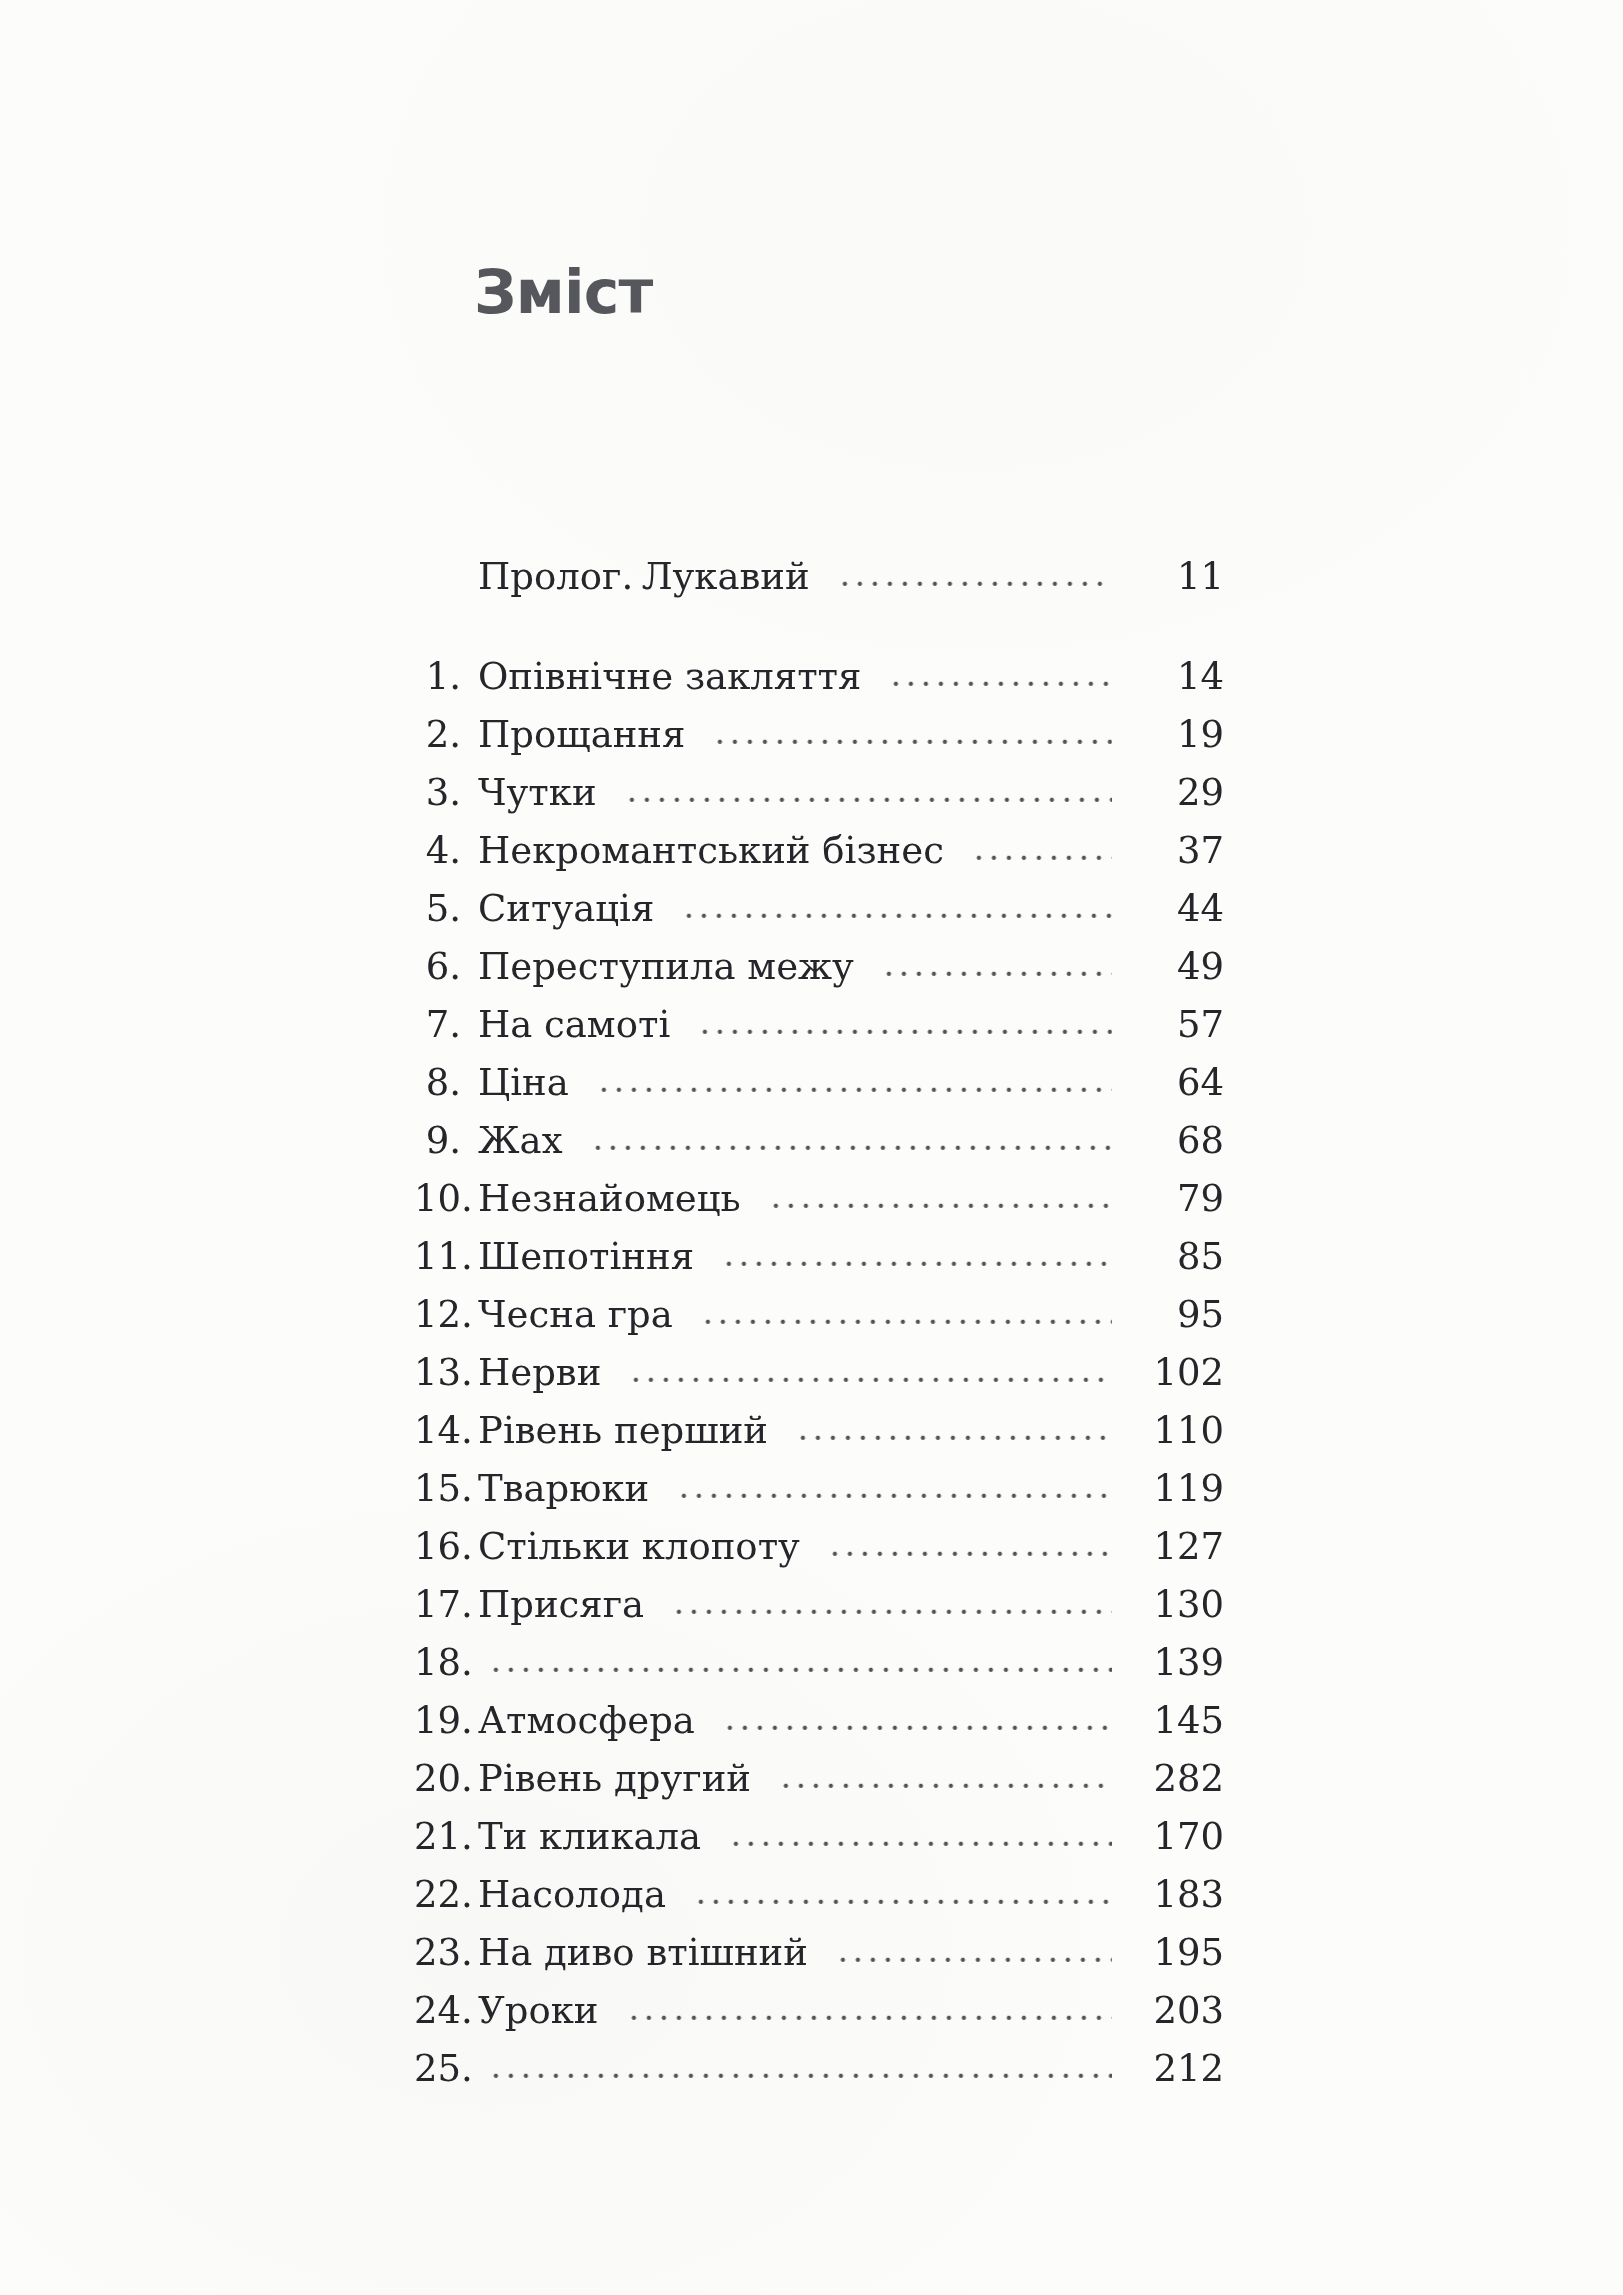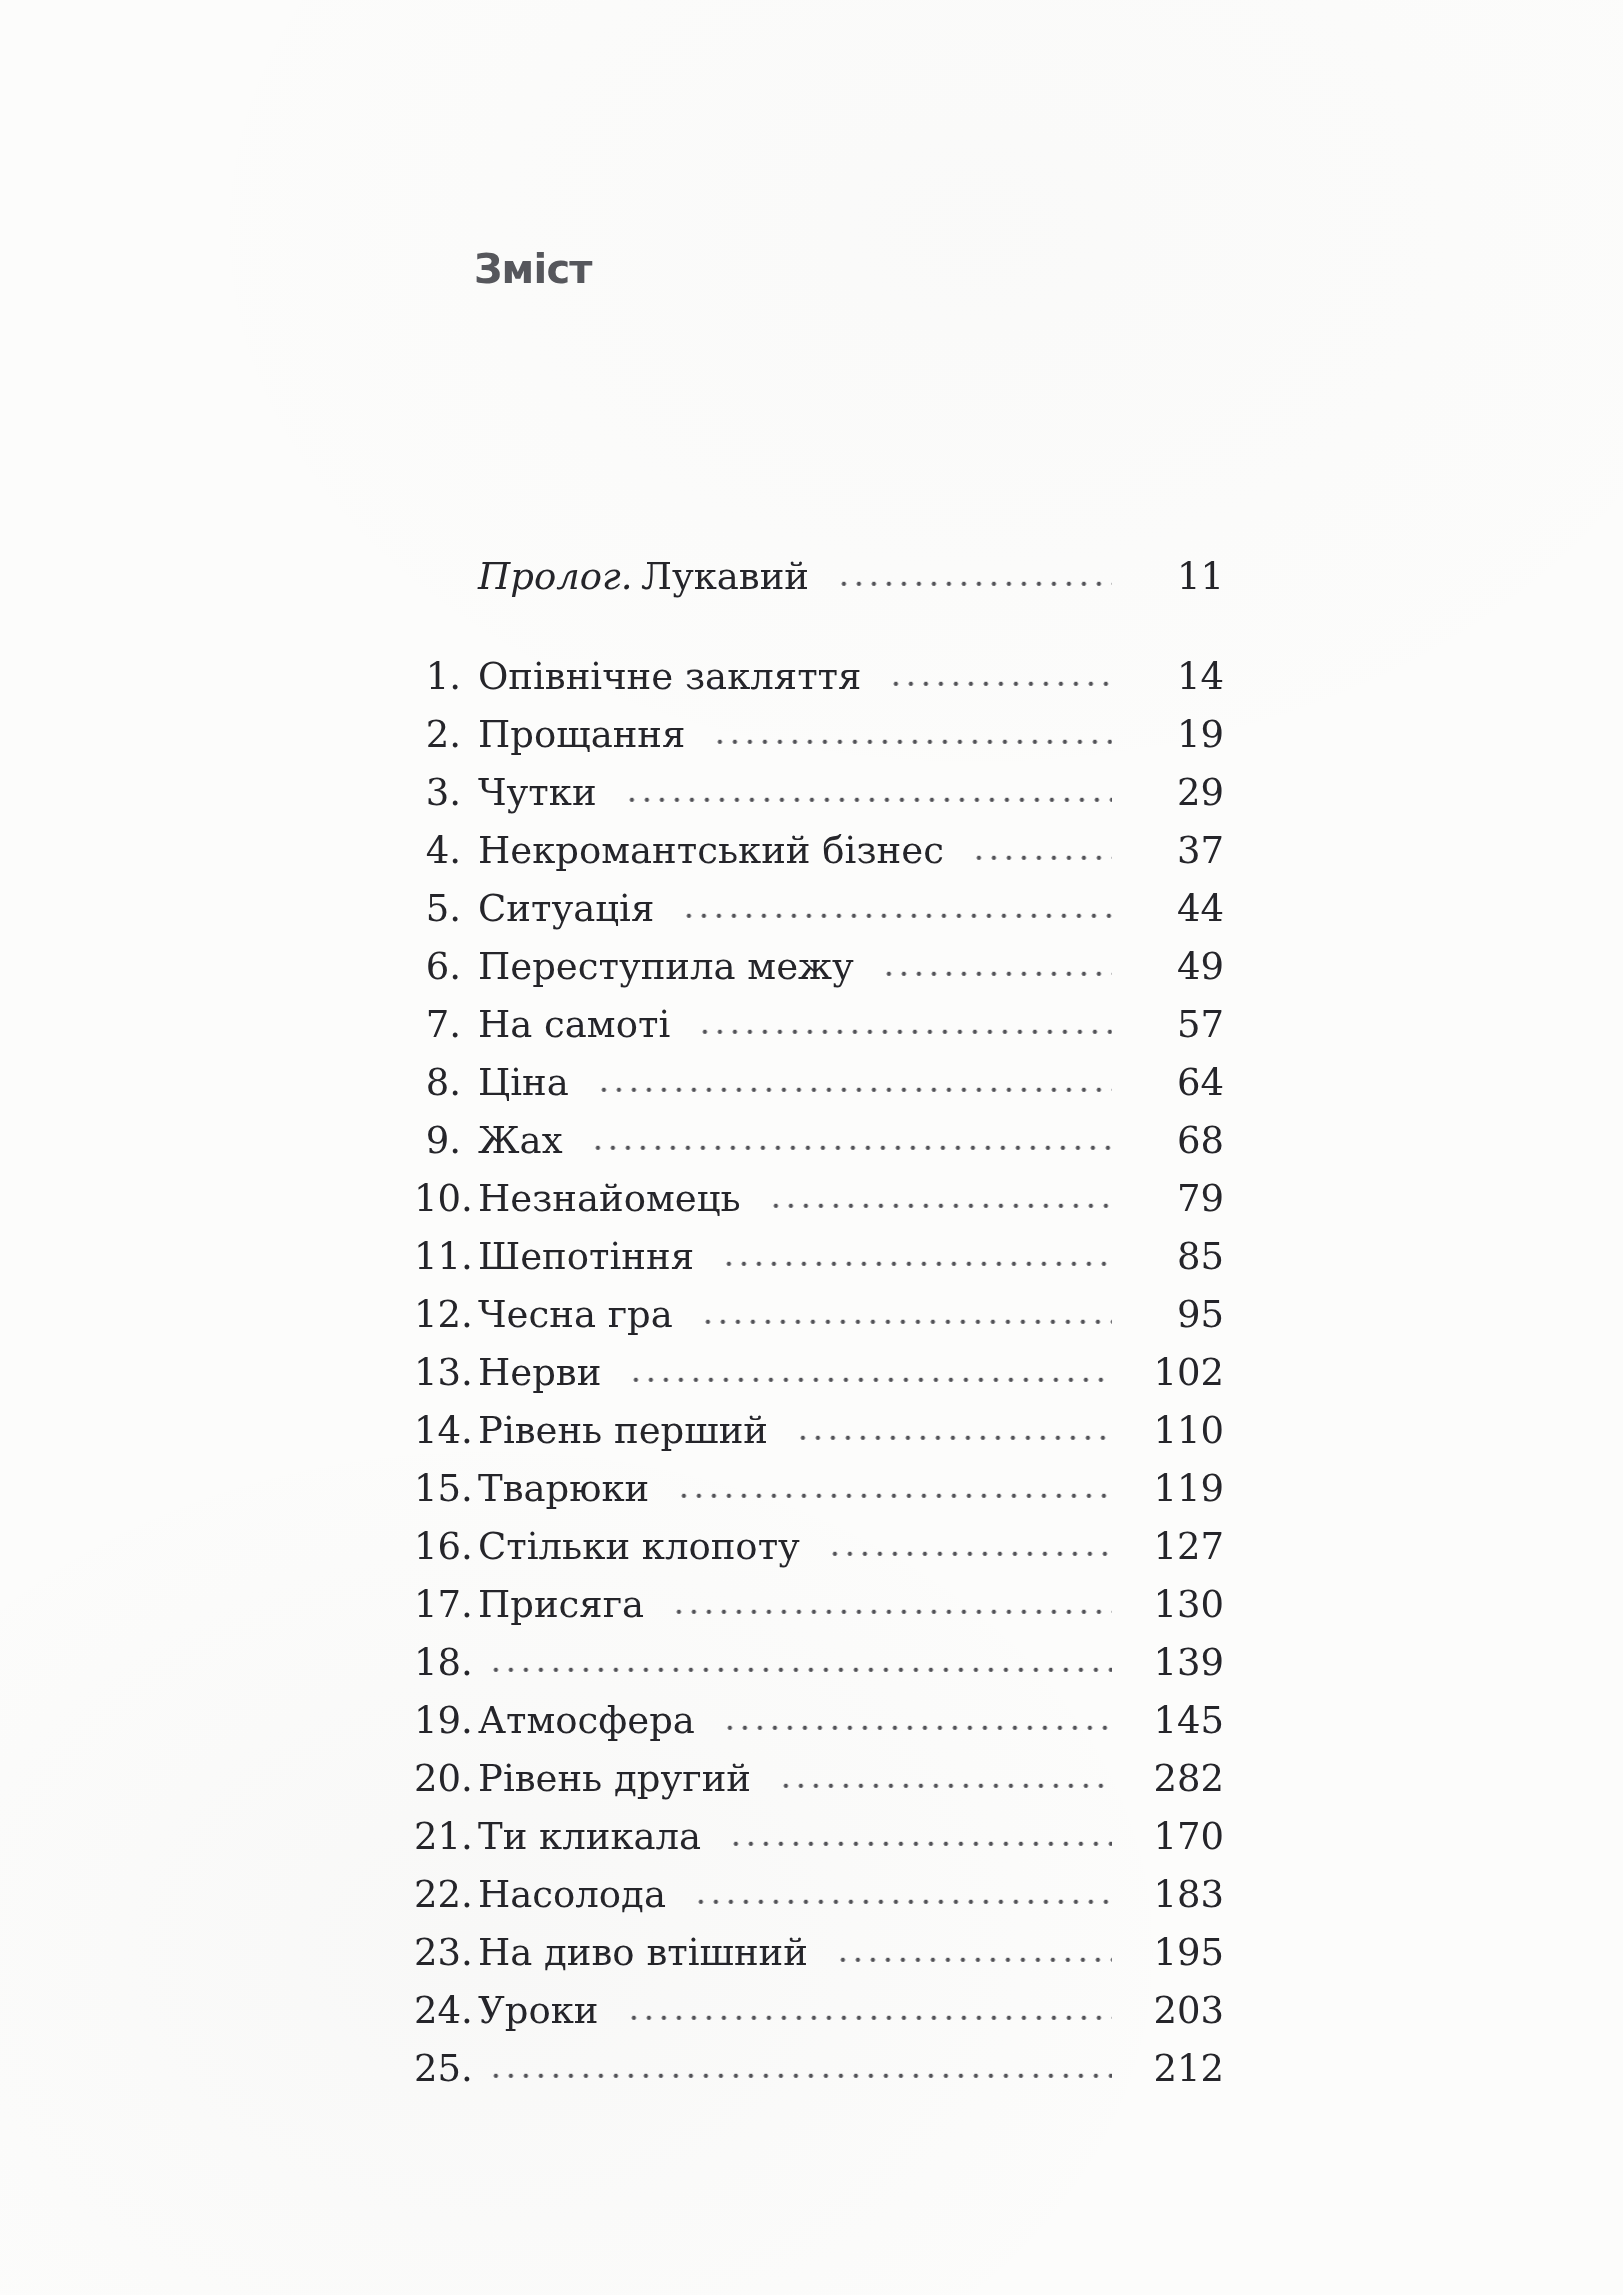--- a/index.html
+++ b/index.html
@@ -17,21 +17,21 @@
       radial-gradient(ellipse 1184px 846px at 60% 10%, rgba(130,130,135,0.02), rgba(130,130,135,0) 70%);
     overflow: hidden;
     font-family: "DejaVu Serif", "Liberation Serif", serif;
   }
   .doc-title {
     position: absolute;
     left: 474px;
     top: 222px;
     font-family: "DejaVu Sans", "Liberation Sans", sans-serif;
     font-weight: 700;
-    font-size: 40px;
+    font-size: 60px;
     line-height: 1;
     letter-spacing: -0.8px;
     color: #56575c;
   }
   .toc {
     position: absolute;
     left: 414px;
     top: 548px;
     width: 810px;
     font-size: 37px;
@@ -50,21 +50,20 @@
     width: 47px;
     text-align: right;
     white-space: nowrap;
   }
   .title {
     flex: none;
     margin-left: 17px;
     white-space: nowrap;
   }
   .title .italic {
-    font-style: italic;
     margin-right: 8.5px;
   }
   .leader {
     flex: 1 1 auto;
     margin: 0 12px 0 24px;
     background-image: radial-gradient(circle, rgba(52,52,58,0.85) 1.8px, rgba(52,52,58,0) 2.4px);
     background-size: 15px 58px;
     background-position: 3.4px 6.8px;
     background-repeat: repeat;
     min-width: 17px;

